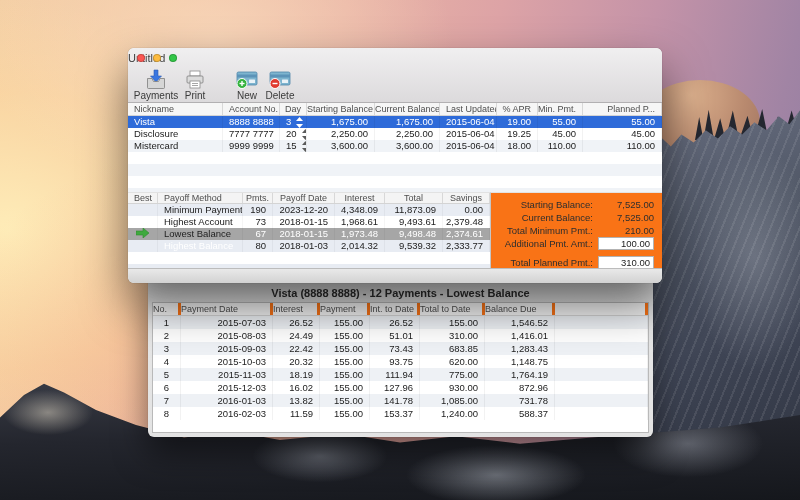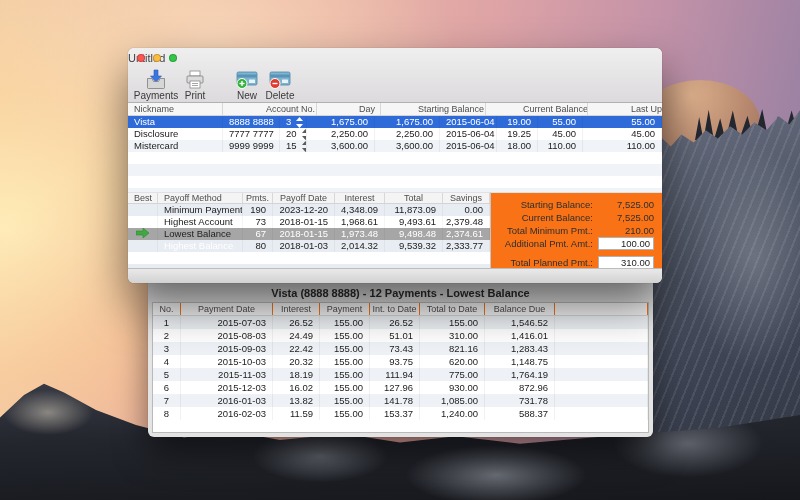--- a/index.html
+++ b/index.html
@@ -34,21 +34,21 @@
   
   .drawer { position:absolute; left:148px; top:283px; width:505px; height:154px; z-index:5;
     background:linear-gradient(#dcdcdc,#e6e6e6 30%,#e3e3e3); border-radius:0 0 6px 6px;
     box-shadow:0 16px 32px rgba(0,0,0,.5), 0 0 1px rgba(0,0,0,.4); overflow:hidden; }
   .drawer-title { height:19px; line-height:20px; text-align:center; font-size:11px; font-weight:bold; color:#2c2c2c; }
   .drawer-table { position:absolute; left:4px; right:4px; top:19px; bottom:4px; background:
     repeating-linear-gradient(to bottom, #ffffff 0 13px, #eef1f5 13px 26px);
     background-position:0 13px; border:1px solid #b9b9b9; overflow:hidden; }
   .dgrid { display:grid; grid-template-columns:28px 92px 47px 50px 50px 65px 70px auto; height:13px; line-height:13px; font-size:9.5px; }
   .dhead { background:#f5f5f5; border-bottom:1px solid #d4d4d4; color:#4e4e4e; font-size:9px; height:13px; }
-  .dhead .cell { border-right:1px solid #f97316; text-align:center; }
+  .dhead .cell { border-right:3px solid #f97316; text-align:left; }
   .drow .cell { border-right:1px solid rgba(0,0,0,.05); }
   .drow:nth-child(odd) { background:#fff; }
   .drow:nth-child(even) { background:#eef1f5; }
 
   
   .win { position:absolute; left:128px; top:48px; width:534px; height:235px; z-index:10;
     background:#fff; border-radius:6px; overflow:hidden;
     box-shadow:0 22px 45px rgba(0,0,0,.55), 0 0 1px rgba(0,0,0,.45); }
   .chrome { position:absolute; top:0; left:0; right:0; height:55px;
     background:linear-gradient(#f0eff0,#dcdadc); border-bottom:1px solid #b2b0b2; }
@@ -58,21 +58,21 @@
   .toolbar { position:absolute; top:19px; left:0; right:0; height:36px; display:flex; align-items:flex-end; padding:0 0 2px 4px; }
   .tool { display:flex; flex-direction:column; align-items:center; justify-content:flex-end; font-size:10px; color:#3a3a3a; cursor:default; }
   .tool .ticon { height:21px; display:flex; align-items:flex-end; justify-content:center; }
   .gap22 { margin-left:22px; } .gap28 { margin-left:28px; }
 
   .cell { overflow:hidden; white-space:nowrap; }
   .pl { padding-left:6px; } .r { text-align:right; padding-right:6px; } .c { text-align:center; }
 
   
   .agrid { display:grid; grid-template-columns:95px 57px 27px 68px 65px 57px 41px 45px 79px; height:12px; line-height:12px; font-size:9.5px; }
-  .ahead { position:absolute; top:55px; left:0; right:0; height:13px; line-height:13px; background:#f6f6f6; border-bottom:1px solid #d4d4d4; color:#4e4e4e; font-size:9px;gap:37px; }
+  .ahead { position:absolute; top:55px; left:0; right:0; height:13px; line-height:13px; background:#f6f6f6; border-bottom:1px solid #d4d4d4; color:#4e4e4e; font-size:9px; }
   .ahead .cell { border-right:1px solid #d8d8d8; }
   .acct-rows { position:absolute; top:68px; left:0; right:0; }
   .arow .cell { border-right:1px solid rgba(0,0,0,.05); }
   .arow.sel { background:#2e6bd9; color:#fff; }
   .arow.w { background:#fff; } .arow.lt { background:#f0f3f7; }
   .stripes-a { position:absolute; top:104px; left:0; right:0; height:40px;
     background:repeating-linear-gradient(to bottom,#ffffff 0 12px,#f0f3f7 12px 24px); }
   .daycell { display:flex; align-items:center; gap:5px; padding-left:6px; }
   .stepper { display:inline-flex; color:#5a5a5a; }
   .sel .stepper { color:#fff; }
@@ -147,21 +147,21 @@
       <div class="cell r">310.00</div>
       <div class="cell r">1,416.01</div>
       <div class="cell"></div>
     </div>
     <div class="dgrid drow">
       <div class="cell c">3</div>
       <div class="cell r">2015-09-03</div>
       <div class="cell r">22.42</div>
       <div class="cell r">155.00</div>
       <div class="cell r">73.43</div>
-      <div class="cell r">821.16</div>
+      <div class="cell r">683.85</div>
       <div class="cell r">1,283.43</div>
       <div class="cell"></div>
     </div>
     <div class="dgrid drow">
       <div class="cell c">4</div>
       <div class="cell r">2015-10-03</div>
       <div class="cell r">20.32</div>
       <div class="cell r">155.00</div>
       <div class="cell r">93.75</div>
       <div class="cell r">620.00</div>

